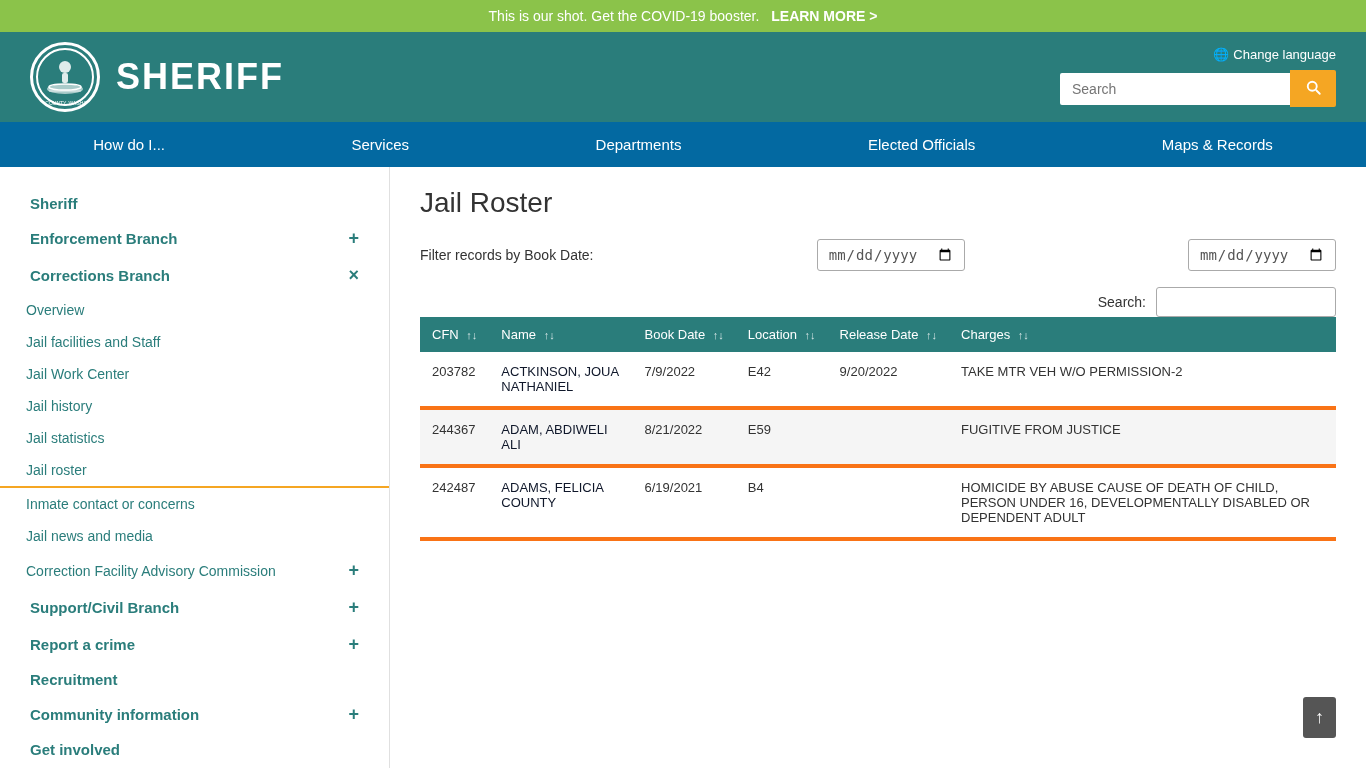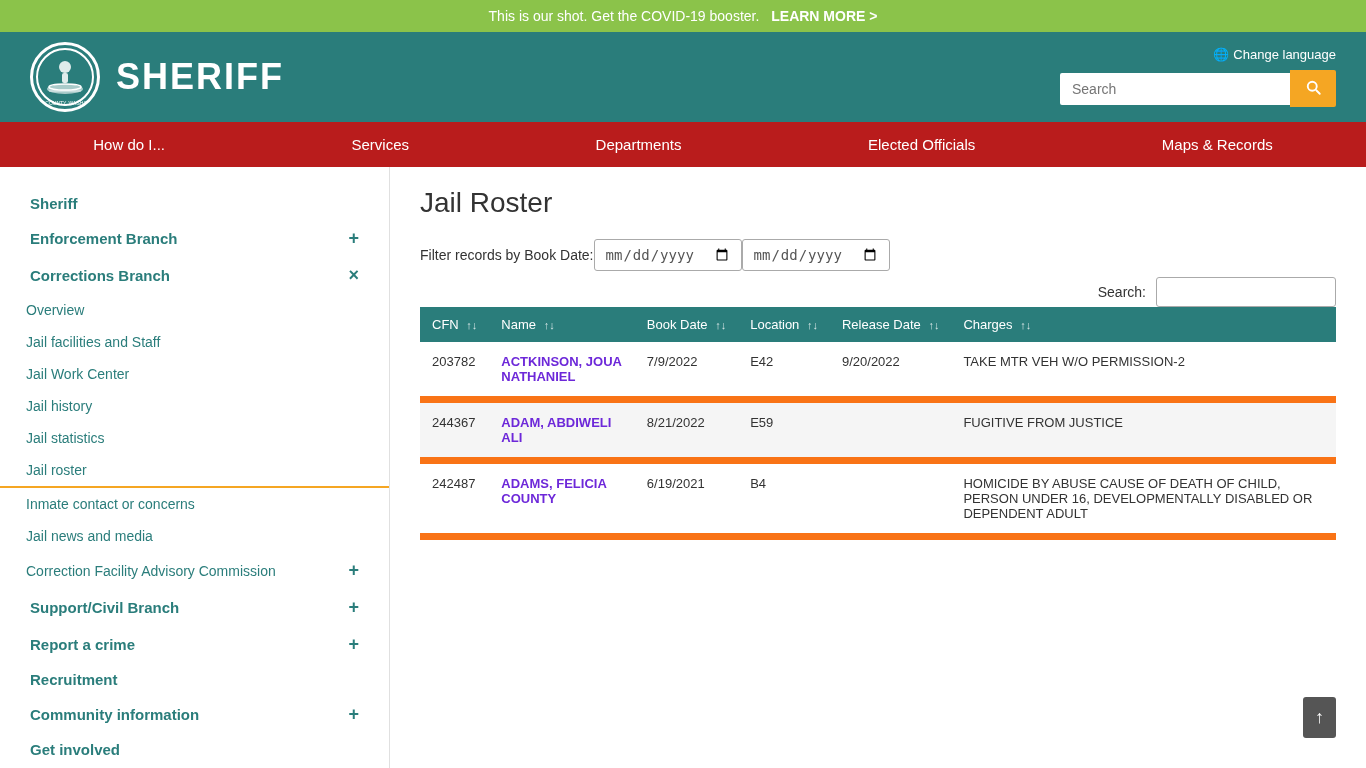--- a/index.html
+++ b/index.html
@@ -88,21 +88,21 @@
       border-radius: 0 2px 2px 0;
     }
     .search-bar button svg {
       fill: #fff;
       width: 18px;
       height: 18px;
     }
 
     
     .main-nav {
-      background: #b91c1c;
+      background: #0369a1;
       display: flex;
       align-items: center;
       justify-content: space-around;
     }
     .main-nav a {
       color: #fff;
       text-decoration: none;
       padding: 14px 20px;
       font-size: 15px;
       display: block;
@@ -162,22 +162,22 @@
       font-size: 28px;
       font-weight: normal;
       color: #333;
       margin-bottom: 20px;
     }
 
     
     .filter-row {
       display: flex;
       align-items: center;
-      justify-content: flex-start;
-      margin-bottom: 6px;
+      justify-content: space-between;
+      margin-bottom: 16px;
     }
     .filter-row label {
       font-size: 14px;
       color: #333;
     }
     .filter-row input[type="date"] {
       padding: 6px 10px;
       border: 1px solid #aaa;
       border-radius: 3px;
       font-size: 14px;
@@ -217,33 +217,33 @@
       text-align: left;
       font-weight: normal;
       white-space: nowrap;
     }
     .roster-table thead th .sort-icon {
       margin-left: 4px;
       font-size: 11px;
       opacity: 0.8;
     }
     .roster-table tbody tr {
-      border-bottom: 7px solid #f97316;
+      border-bottom: 4px solid #f97316;
     }
     .roster-table tbody tr:nth-child(even) {
       background: #f5f5f5;
     }
     .roster-table tbody td {
       padding: 12px 12px;
       vertical-align: top;
     }
     .roster-table tbody td a {
-      color: #6d28d9;
+      color: #0f172a;
       text-decoration: none;
-      font-weight: bold;
+      font-weight: normal;
     }
 
     
     .scroll-top {
       position: fixed;
       bottom: 30px;
       right: 30px;
       background: #555;
       color: #fff;
       border: none;

